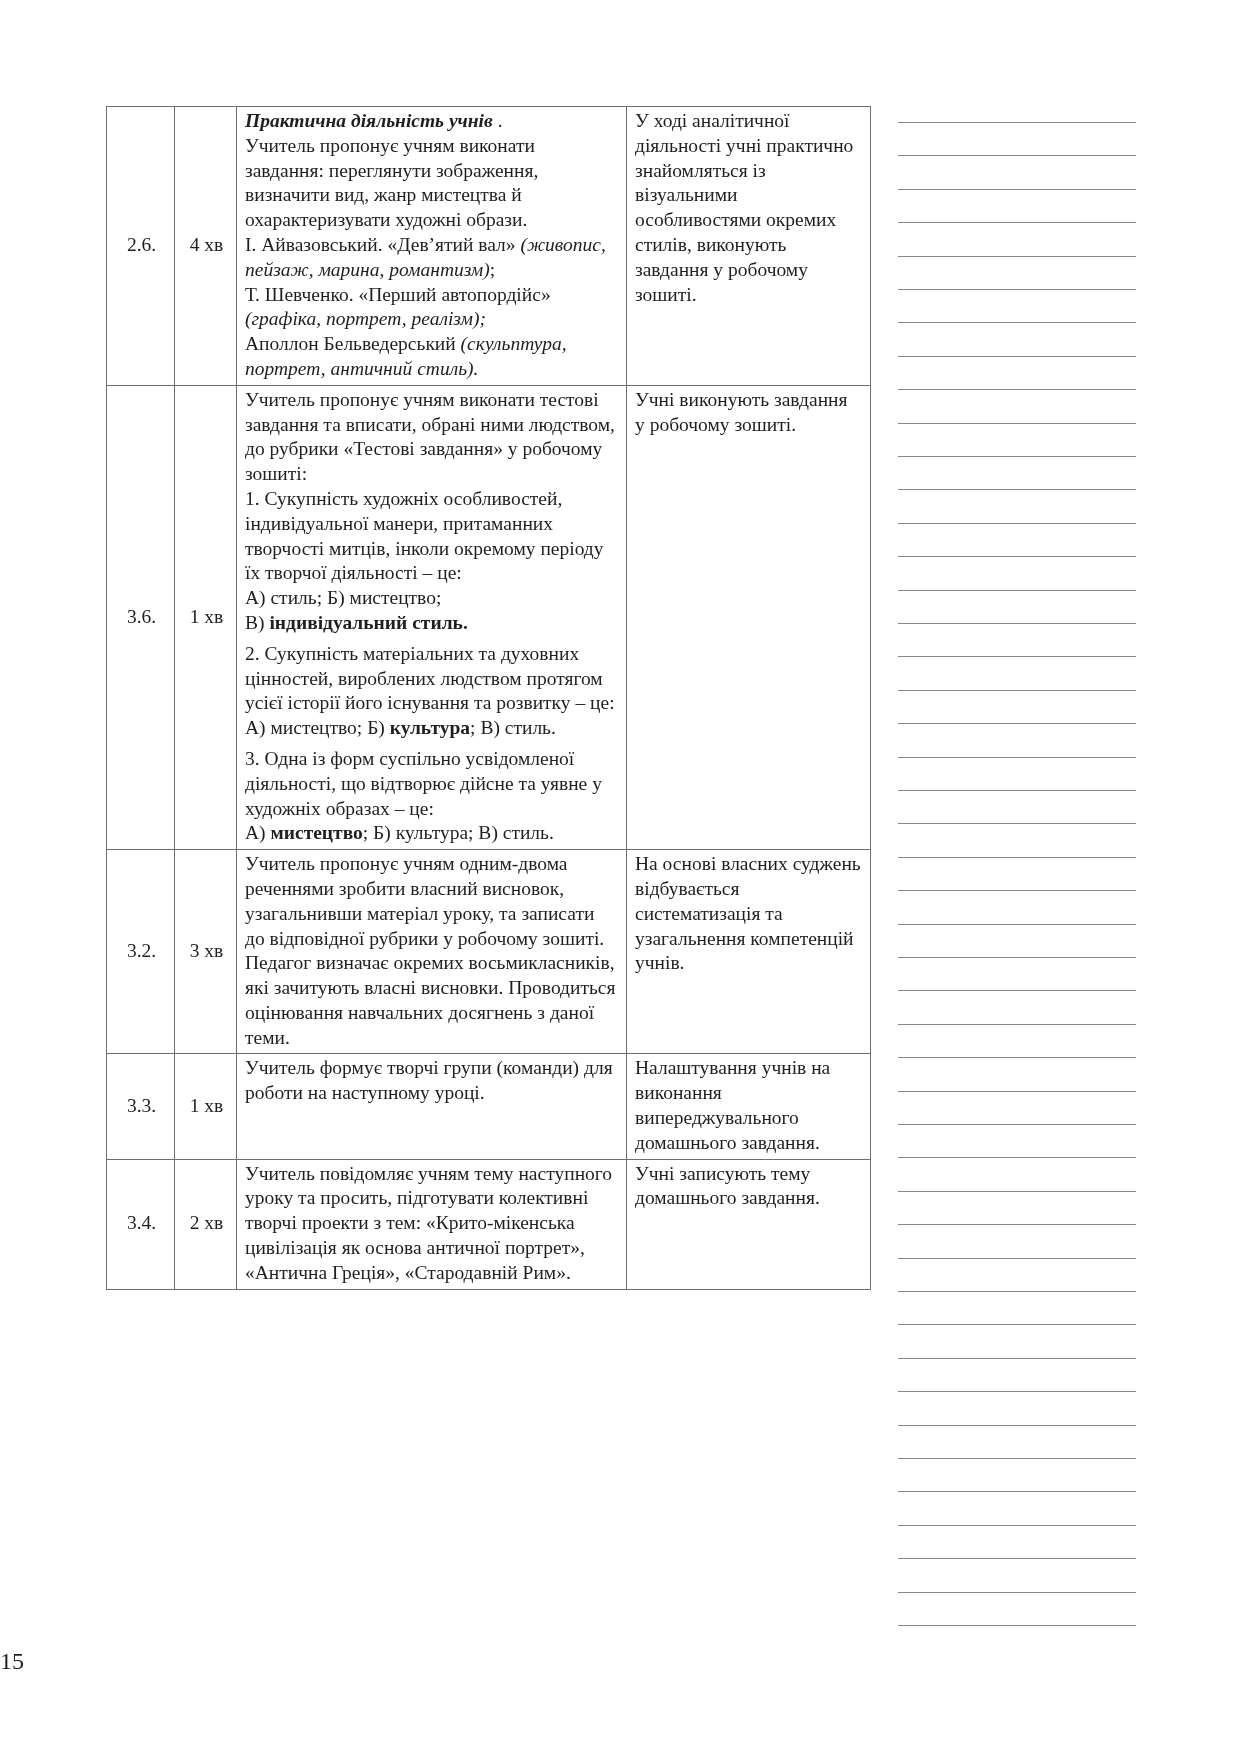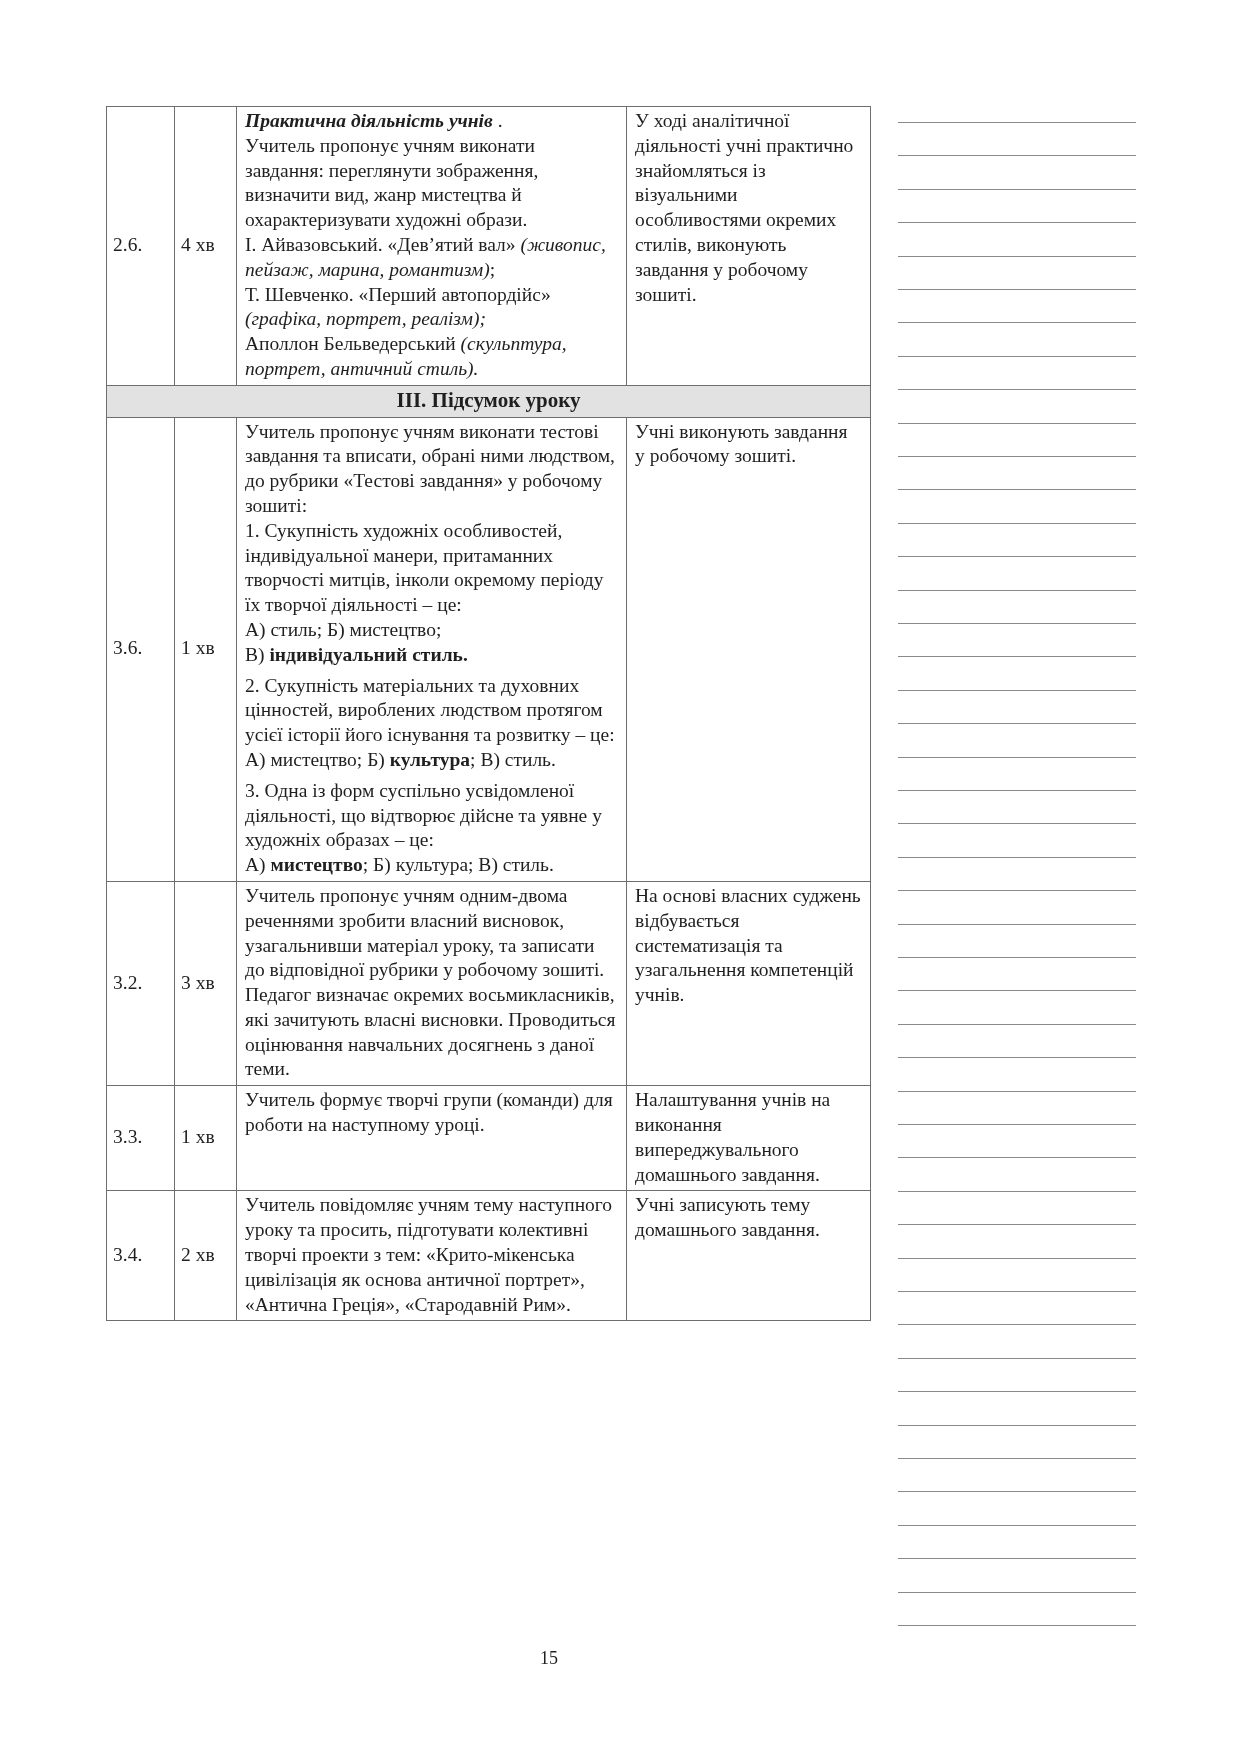--- a/index.html
+++ b/index.html
@@ -1,31 +1,31 @@
 <!DOCTYPE html>
 <html><head>
 <meta charset="utf-8">
 <style>
   html, body { margin: 0; padding: 0; background: #ffffff; }
   body { width: 1241px; height: 1754px; position: relative; overflow: hidden;
          font-family: "Liberation Serif", "DejaVu Serif", serif; color: #1f1f1f; }
   .lesson-table { position: absolute; left: 106px; top: 106px; width: 764px;
                   border-collapse: collapse; table-layout: fixed; font-size: 19.5px; line-height: 24.8px; }
   .lesson-table td { border: 1.5px solid #6e6e6e; vertical-align: top; padding: 2px 8px 3px 8px; }
-  .lesson-table td.num, .lesson-table td.dur { vertical-align: middle; padding-left: 6px; padding-right: 4px; white-space: nowrap; }
+  .lesson-table td.num, .lesson-table td.dur { vertical-align: middle; padding-left: 6px; padding-right: 4px; white-space: nowrap; text-align: center; }
   .col-num { width: 68px; } .col-dur { width: 62px; } .col-teacher { width: 390px; } .col-student { width: 244px; }
   .section-row td { background: #e2e2e2; text-align: center; font-weight: bold; font-size: 21px; padding: 2px 0 4px 0; }
   .para { display: block; }
   .gap { margin-top: 6px; }
   .it { font-style: italic; }
   .bi { font-style: italic; font-weight: bold; }
   .b { font-weight: bold; }
   .notes { position: absolute; left: 898px; top: 0; width: 238px; height: 1754px; }
   .notes .line { position: absolute; left: 0; width: 238px; height: 0; border-top: 1.3px solid #8a8a8a; }
-  .page-number { position: absolute; left: 0; width: 1098px; top: 1648px; text-align: center; font-size: 18px; }
+  .page-number { position: absolute; left: 0; width: 1098px; top: 1648px; font-size: 24px; }
 </style>
 </head>
 <body>
 
 <table class="lesson-table">
   <colgroup>
     <col class="col-num">
       <col class="col-dur">
       <col class="col-teacher">
       <col class="col-student">
@@ -39,23 +39,20 @@
           <span class="bi">Практична діяльність учнів</span><span> .</span>
         </span>
         <span class="para">Учитель пропонує учням виконати завдання: переглянути зображення, визначити вид, жанр мистецтва й охарактеризувати художні образи.</span>
         <span class="para"><span>І. Айвазовський. «Дев’ятий вал» </span><span class="it">(живопис, пейзаж, марина, роман­тизм)</span><span>;</span></span>
         <span class="para"><span>Т. Шевченко. «Перший автопор­дійс» </span><span class="it">(графіка, портрет, реалізм);</span></span>
         <span class="para"><span>Аполлон Бельведерський </span><span class="it">(скульпту­ра, портрет, античний стиль).</span></span>
       </td>
       <td>У ході аналітичної діяльності учні практично знайомляться із візуальними особливостями окремих стилів, виконують завдання у робочому зошиті.</td>
     </tr>
 
-    <tr class="section-row">
-      <td colspan="4">ІІІ. Підсумок уроку</td>
-    </tr>
 
     <tr>
       <td class="num">3.6.</td>
       <td class="dur">1 хв</td>
       <td>
         <span class="para">Учитель пропонує учням виконати тестові завдання та вписати, обрані ними людством, до рубрики «Тестові завдання» у робочому зошиті:</span>
         <span class="para">1. Сукупність художніх особливос­тей, індивідуальної манери, при­таманних творчості митців, інколи окремому періоду їх творчої діяль­ності – це:</span>
         <span class="para">А) стиль; Б) мистецтво;</span>
         <span class="para"><span>В) </span><span class="b">індивідуальний стиль.</span></span>
         <span class="para gap">2. Сукупність матеріальних та духовних цінностей, вироблених людством протягом усієї історії його існування та розвитку – це:</span>

